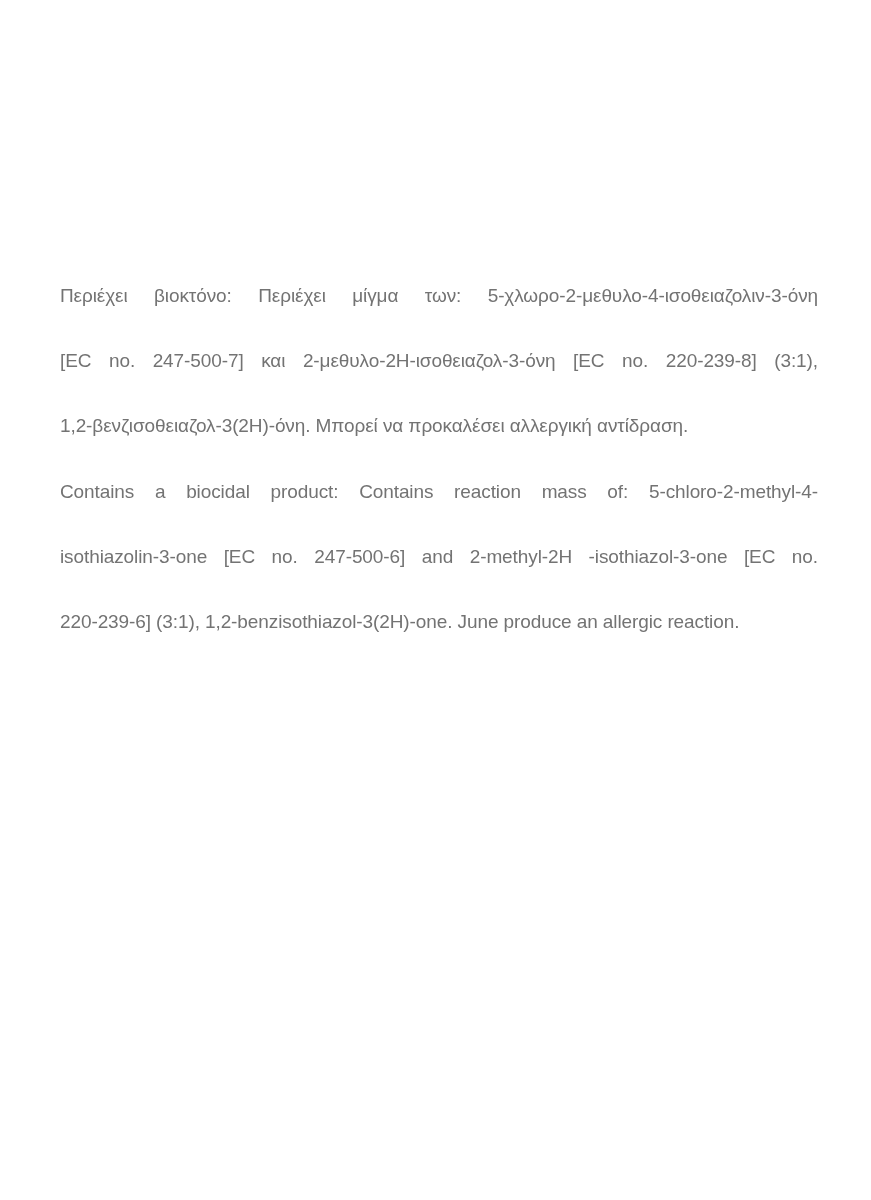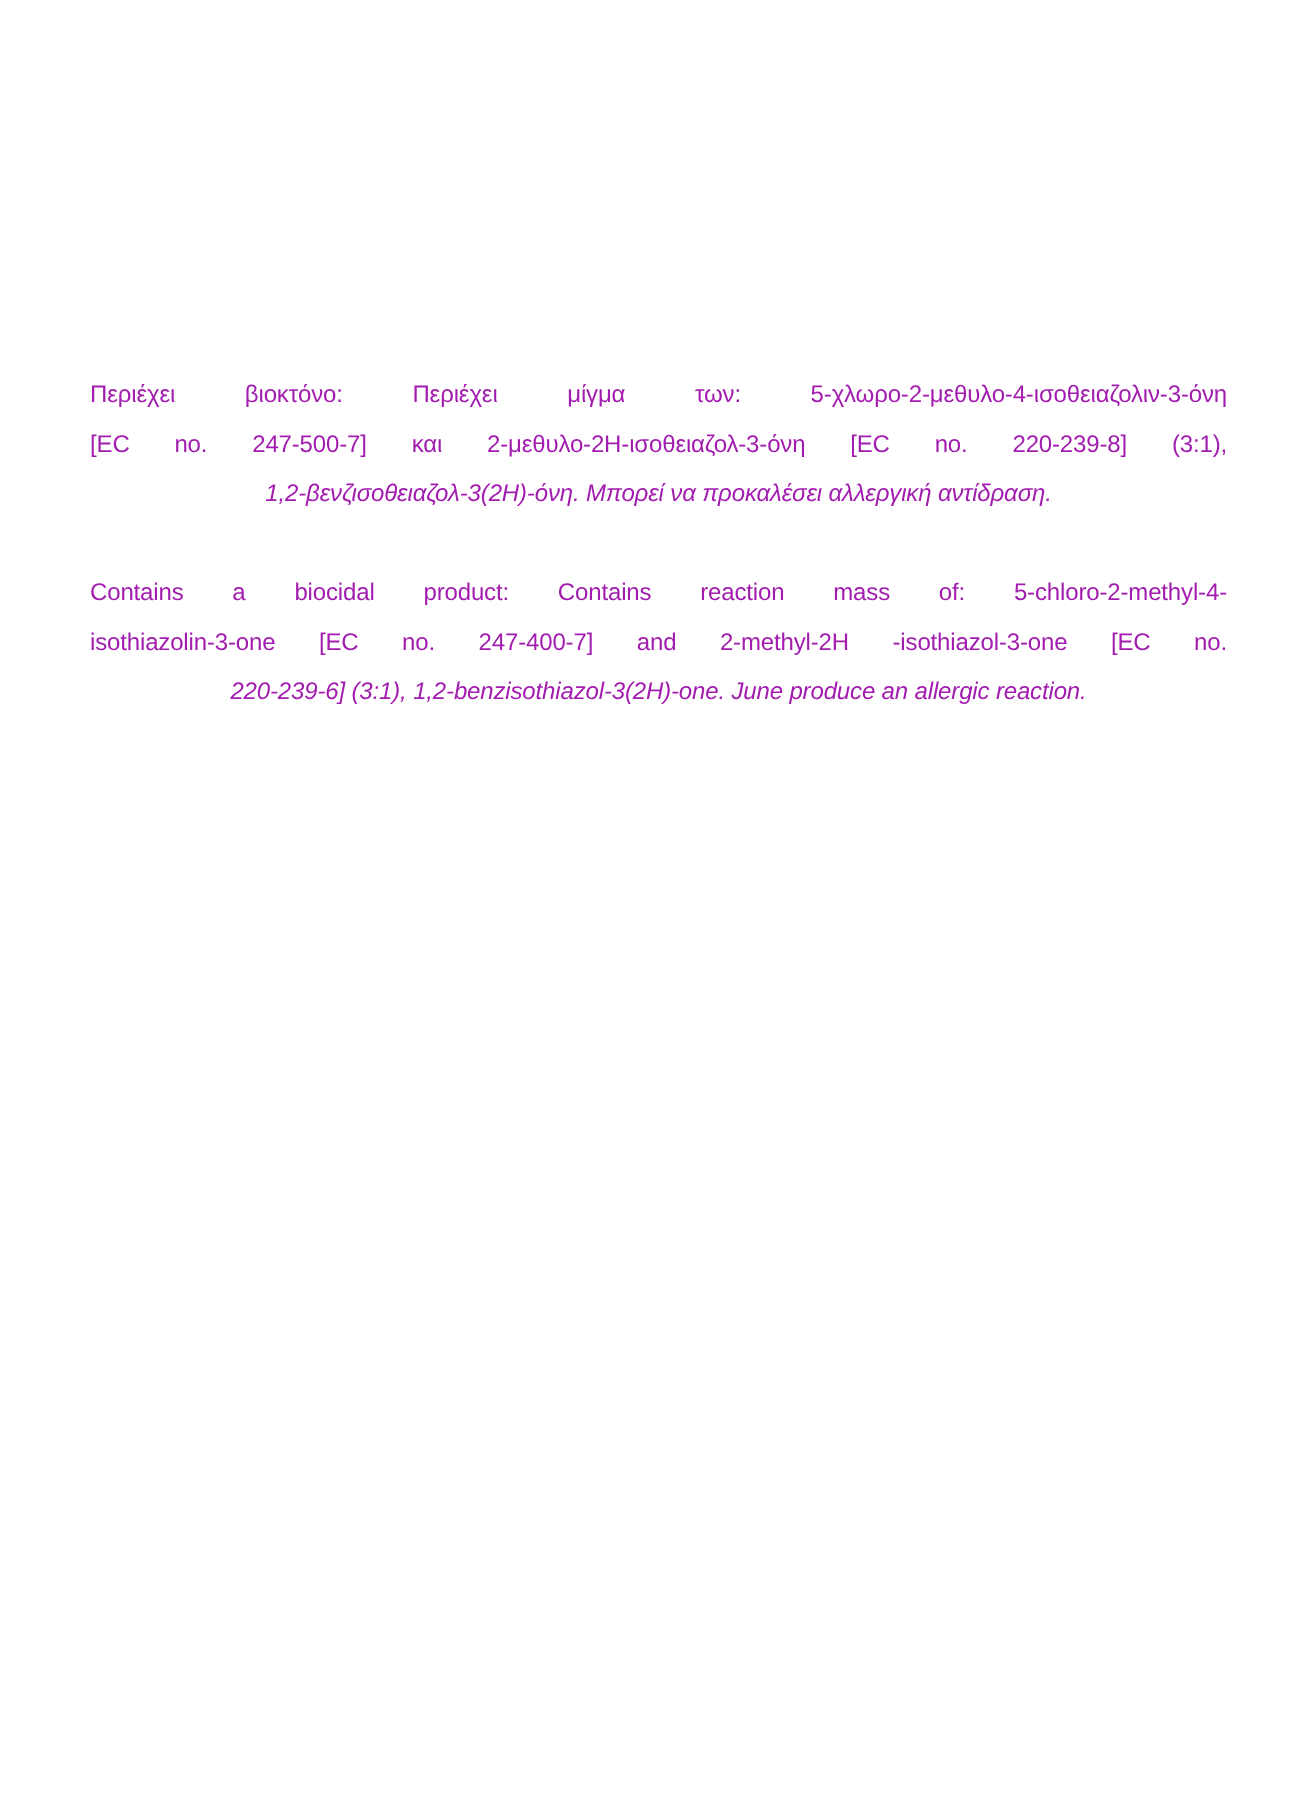--- a/index.html
+++ b/index.html
@@ -23,49 +23,49 @@
   }
   .para {
     margin: 0 0 33px 0;
     padding: 0;
   }
   .para:last-child {
     margin-bottom: 0;
   }
   .line {
     display: block;
-    font-size: 16px;
+    font-size: 19px;
     line-height: 33px;
-    color: #a21caf;
+    color: #737373;
     letter-spacing: -0.1px;
     white-space: normal;
+    margin-top: 32px;
   }
   .just {
     text-align: justify;
     text-align-last: justify;
   }
   .natural {
-    text-align: center;
+    text-align: left;
     text-align-last: auto;
-    font-style: italic;
   }
 </style>
 </head>
 <body>
 
 <div class="sheet">
   <div class="content">
 
     <div class="para">
       <span class="line just">Περιέχει βιοκτόνο: Περιέχει μίγμα των: 5-χλωρο-2-μεθυλο-4-ισοθειαζολιν-3-όνη</span>
       <span class="line just">[EC no. 247-500-7] και 2-μεθυλο-2H-ισοθειαζολ-3-όνη [EC no. 220-239-8] (3:1),</span>
       <span class="line natural">1,2-βενζισοθειαζολ-3(2H)-όνη. Μπορεί να προκαλέσει αλλεργική αντίδραση.</span>
     </div>
 
 
     <div class="para">
       <span class="line just">Contains a biocidal product: Contains reaction mass of: 5-chloro-2-methyl-4-</span>
-      <span class="line just">isothiazolin-3-one [EC no. 247-400-7] and 2-methyl-2H -isothiazol-3-one [EC no.</span>
+      <span class="line just">isothiazolin-3-one [EC no. 247-500-6] and 2-methyl-2H -isothiazol-3-one [EC no.</span>
       <span class="line natural">220-239-6] (3:1), 1,2-benzisothiazol-3(2H)-one. June produce an allergic reaction.</span>
     </div>
 
   </div>
 </div>
 
 </body></html>

